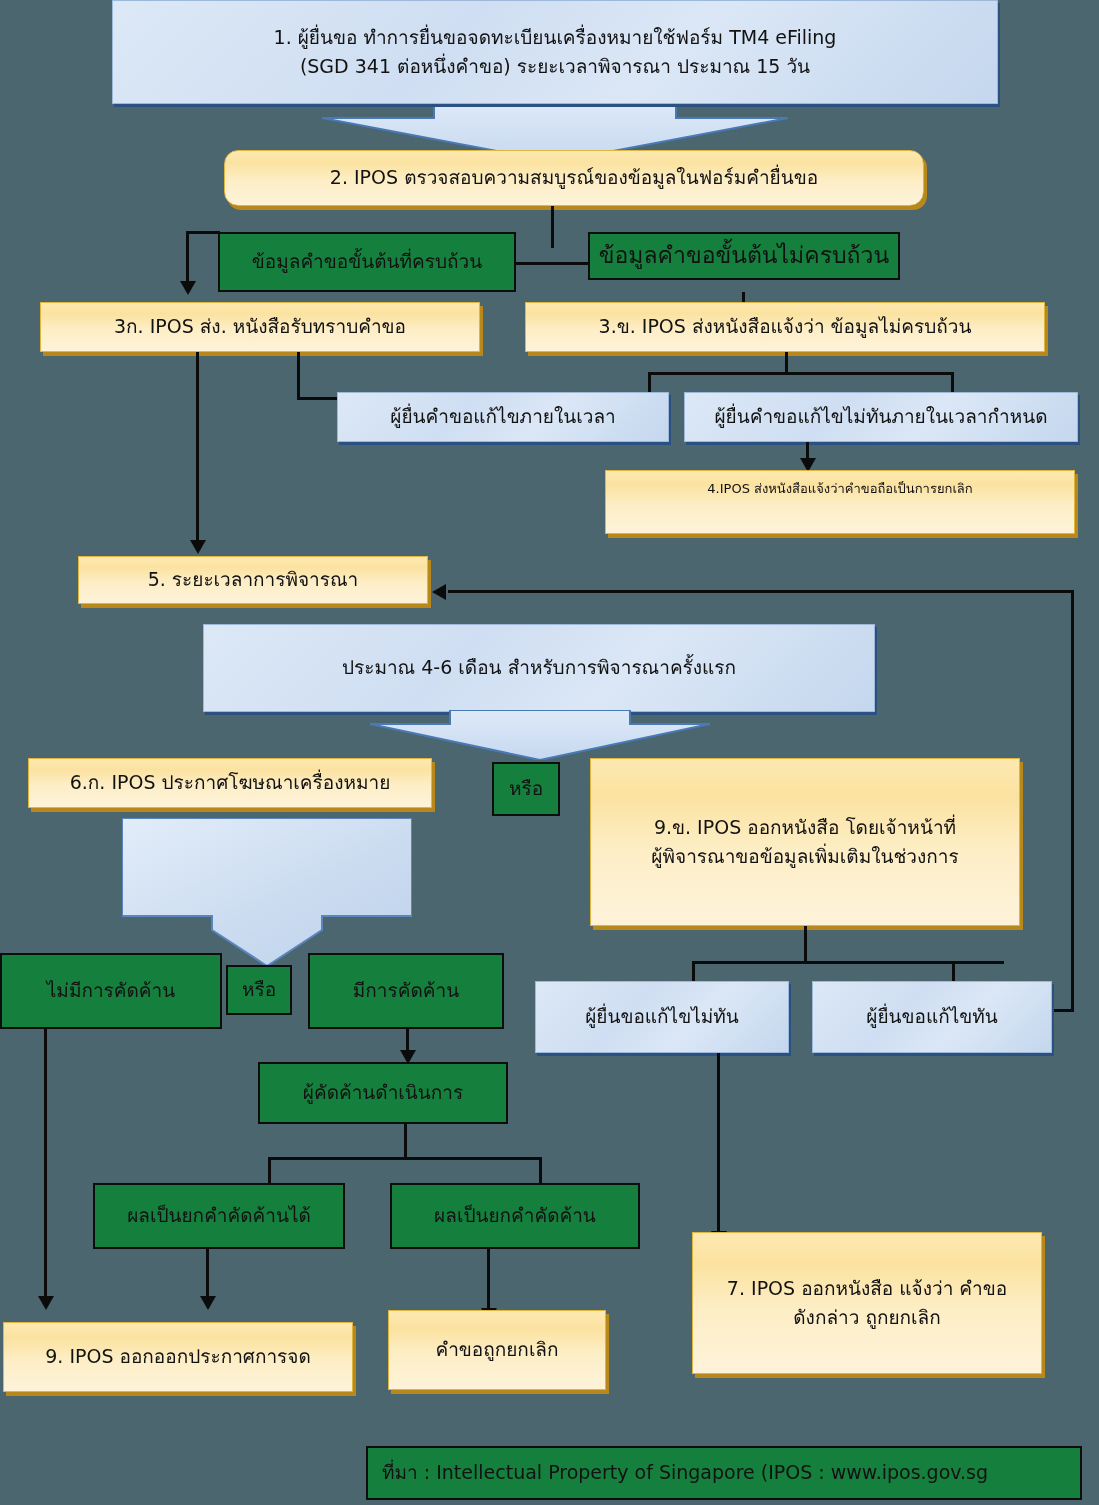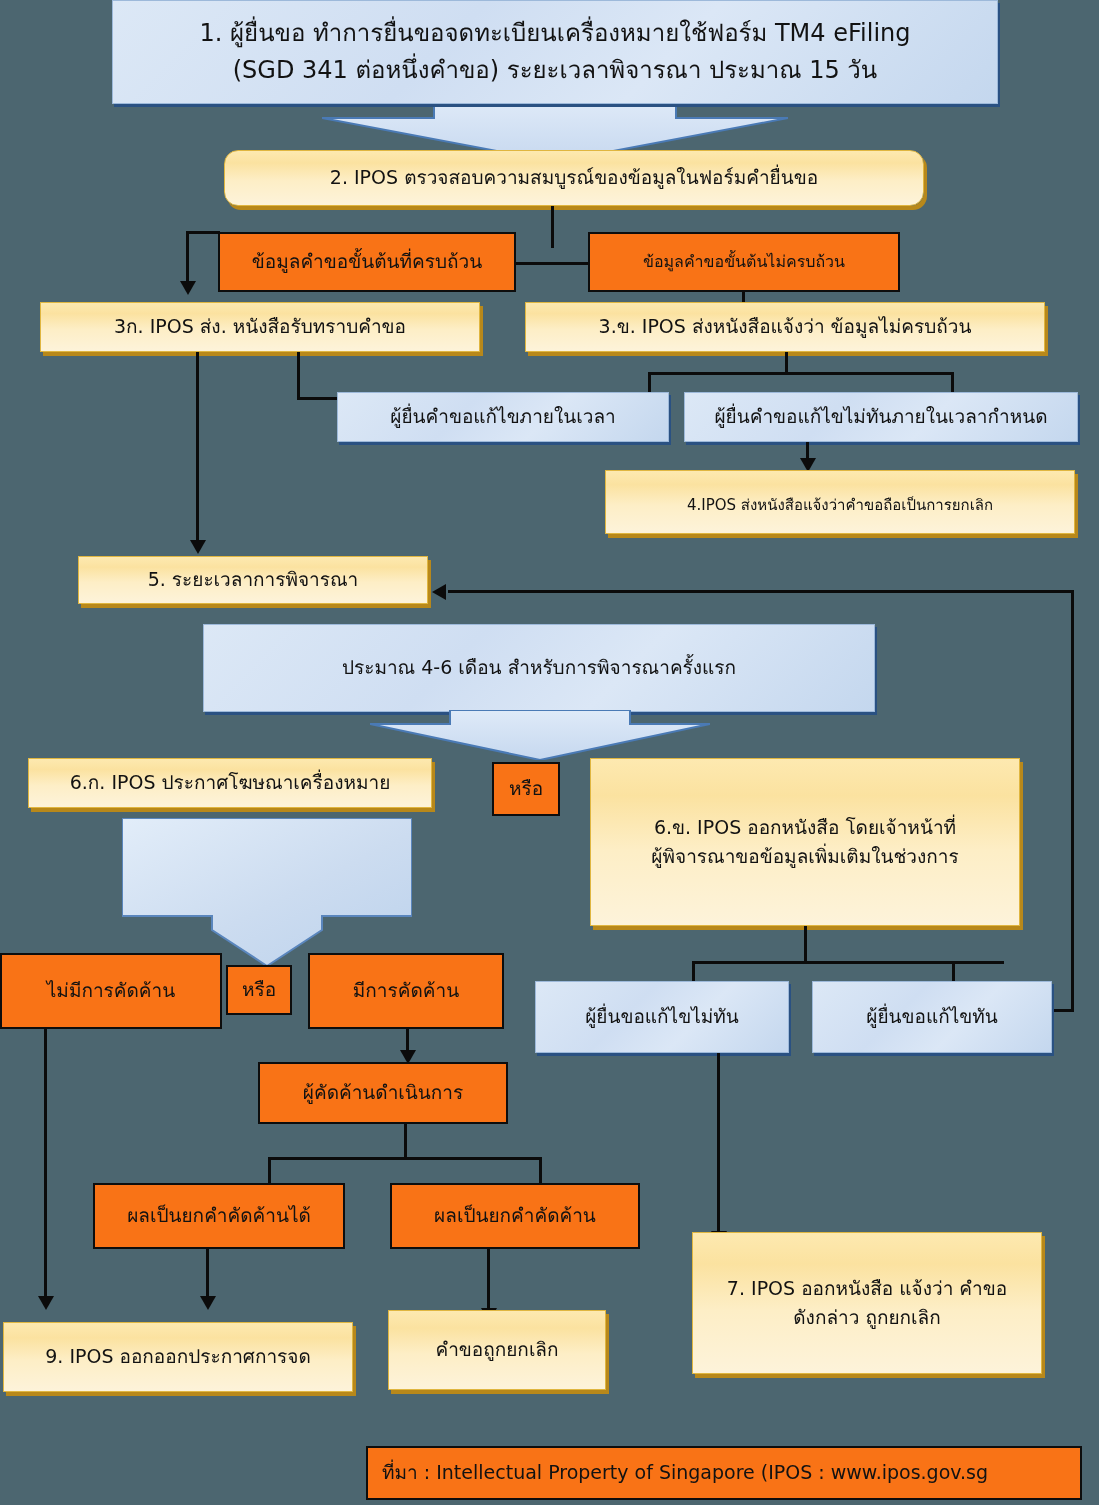--- a/index.html
+++ b/index.html
@@ -45,21 +45,21 @@
   }
   
   .yellow {
     background: linear-gradient(180deg, #fde9b0 0%, #fbe2a0 22%, #fdeec6 55%, #fdf3da 100%);
     border: 1px solid #e0b640;
     box-shadow: 3px 4px 0 0 #b8881a;
   }
   .yellow.rounded { border-radius: 14px; margin-left: 16px; }
   
   .white {
-    background: #f97316;
+    background: #15803d;
     border: 2px solid #0d0d0d;
   }
 
   
   .hline, .vline {
     position: absolute;
     background: #0b0b0b;
   }
   .hline { height: 3px; }
   .vline { width: 3px; }
@@ -93,38 +93,38 @@
       <defs>
         <linearGradient id="ba1" x1="0" y1="0" x2="0" y2="1">
           <stop offset="0%" stop-color="#dfeaf8"></stop>
           <stop offset="100%" stop-color="#c6d8ef"></stop>
         </linearGradient>
       </defs>
       <polygon points="112,0 354,0 354,18 466,18 233,62 0,18 112,18" fill="url(#ba1)" stroke="#4a7ab5" stroke-width="2"></polygon>
     </svg>
   </div>
 
-  <div class="node blue" style="left:112px; top:0px; width:886px; height:104px; font-size:24px; padding:6px 23px;">
+  <div class="node blue" style="left:112px; top:0px; width:886px; height:104px; font-size:19px; padding:6px 23px;">
     <span class="ln">1.   ผู้ยื่นขอ ทำการยื่นขอจดทะเบียนเครื่องหมายใช้ฟอร์ม TM4 eFiling</span>
     <span class="ln">(SGD 341 ต่อหนึ่งคำขอ) ระยะเวลาพิจารณา ประมาณ 15 วัน</span>
   </div>
 
   <div class="node yellow rounded" style="left:208px; top:150px; width:700px; height:56px; font-size:19px; padding:4px 14px;">
     <span class="ln">2. IPOS ตรวจสอบความสมบูรณ์ของข้อมูลในฟอร์มคำยื่นขอ</span>
   </div>
 
   <div class="vline" style="left:551px; top:206px; width:3px; height:42px;"></div>
 
   <div class="hline" style="left:436px; top:262px; width:168px; height:3px;"></div>
 
   <div class="node white" style="left:218px; top:232px; width:298px; height:60px; font-size:19px;">
     <span class="ln">ข้อมูลคำขอขั้นต้นที่ครบถ้วน</span>
   </div>
 
-  <div class="node white" style="left:588px; top:232px; width:312px; height:60px; font-size:16px;">
+  <div class="node white" style="left:588px; top:232px; width:312px; height:48px; font-size:23px;">
     <span class="ln">ข้อมูลคำขอขั้นต้นไม่ครบถ้วน</span>
   </div>
 
   <div class="hline" style="left:186px; top:231px; width:34px; height:3px;"></div>
   <div class="vline" style="left:186px; top:231px; width:3px; height:52px;"></div>
   <div class="arrowdown" style="left:180px; top:281px;"></div>
 
   <div class="vline" style="left:742px; top:292px; width:3px; height:12px;"></div>
 
   <div class="node yellow" style="left:40px; top:302px; width:440px; height:50px; font-size:19px;">
@@ -150,21 +150,21 @@
     <span class="ln">ผู้ยื่นคำขอแก้ไขภายในเวลา</span>
   </div>
 
   <div class="node blue" style="left:684px; top:392px; width:394px; height:50px; font-size:19px;">
     <span class="ln">ผู้ยื่นคำขอแก้ไขไม่ทันภายในเวลากำหนด</span>
   </div>
 
   <div class="vline" style="left:806px; top:442px; width:3px; height:20px;"></div>
   <div class="arrowdown" style="left:800px; top:458px;"></div>
 
-  <div class="node yellow" style="left:605px; top:470px; width:470px; height:64px; font-size:15px; justify-content:center; padding-top:8px;">
+  <div class="node yellow" style="left:605px; top:470px; width:470px; height:64px; font-size:13px; justify-content:flex-start; padding-top:8px;">
     <span class="ln">4.IPOS ส่งหนังสือแจ้งว่าคำขอถือเป็นการยกเลิก</span>
     <span class="ln"></span>
   </div>
 
   <div class="node yellow" style="left:78px; top:556px; width:350px; height:48px; font-size:19px;">
     <span class="ln">5. ระยะเวลาการพิจารณา</span>
   </div>
 
   <div class="hline" style="left:448px; top:590px; width:626px; height:3px;"></div>
   <div class="arrowleft" style="left:432px; top:584px;"></div>
@@ -189,21 +189,21 @@
 
   <div class="node yellow" style="left:28px; top:758px; width:404px; height:50px; font-size:19px;">
     <span class="ln">6.ก. IPOS ประกาศโฆษณาเครื่องหมาย</span>
   </div>
 
   <div class="node white" style="left:492px; top:762px; width:68px; height:54px; font-size:19px;">
     <span class="ln">หรือ</span>
   </div>
 
   <div class="node yellow" style="left:590px; top:758px; width:430px; height:168px; font-size:19px; padding:4px 14px;">
-    <span class="ln">6.ข. IPOS ออกหนังสือ โดยเจ้าหน้าที่</span>
+    <span class="ln">9.ข. IPOS ออกหนังสือ โดยเจ้าหน้าที่</span>
     <span class="ln">ผู้พิจารณาขอข้อมูลเพิ่มเติมในช่วงการ</span>
   </div>
 
   <div class="blockarrow" style="left:122px; top:818px; width:290px; height:148px;">
     <svg width="290" height="148" viewBox="0 0 290 148">
       <defs>
         <linearGradient id="ba3" x1="0" y1="0" x2="1" y2="1">
           <stop offset="0%" stop-color="#e2edf9"></stop>
           <stop offset="55%" stop-color="#ccdcf0"></stop>
           <stop offset="100%" stop-color="#bcd2ec"></stop>

